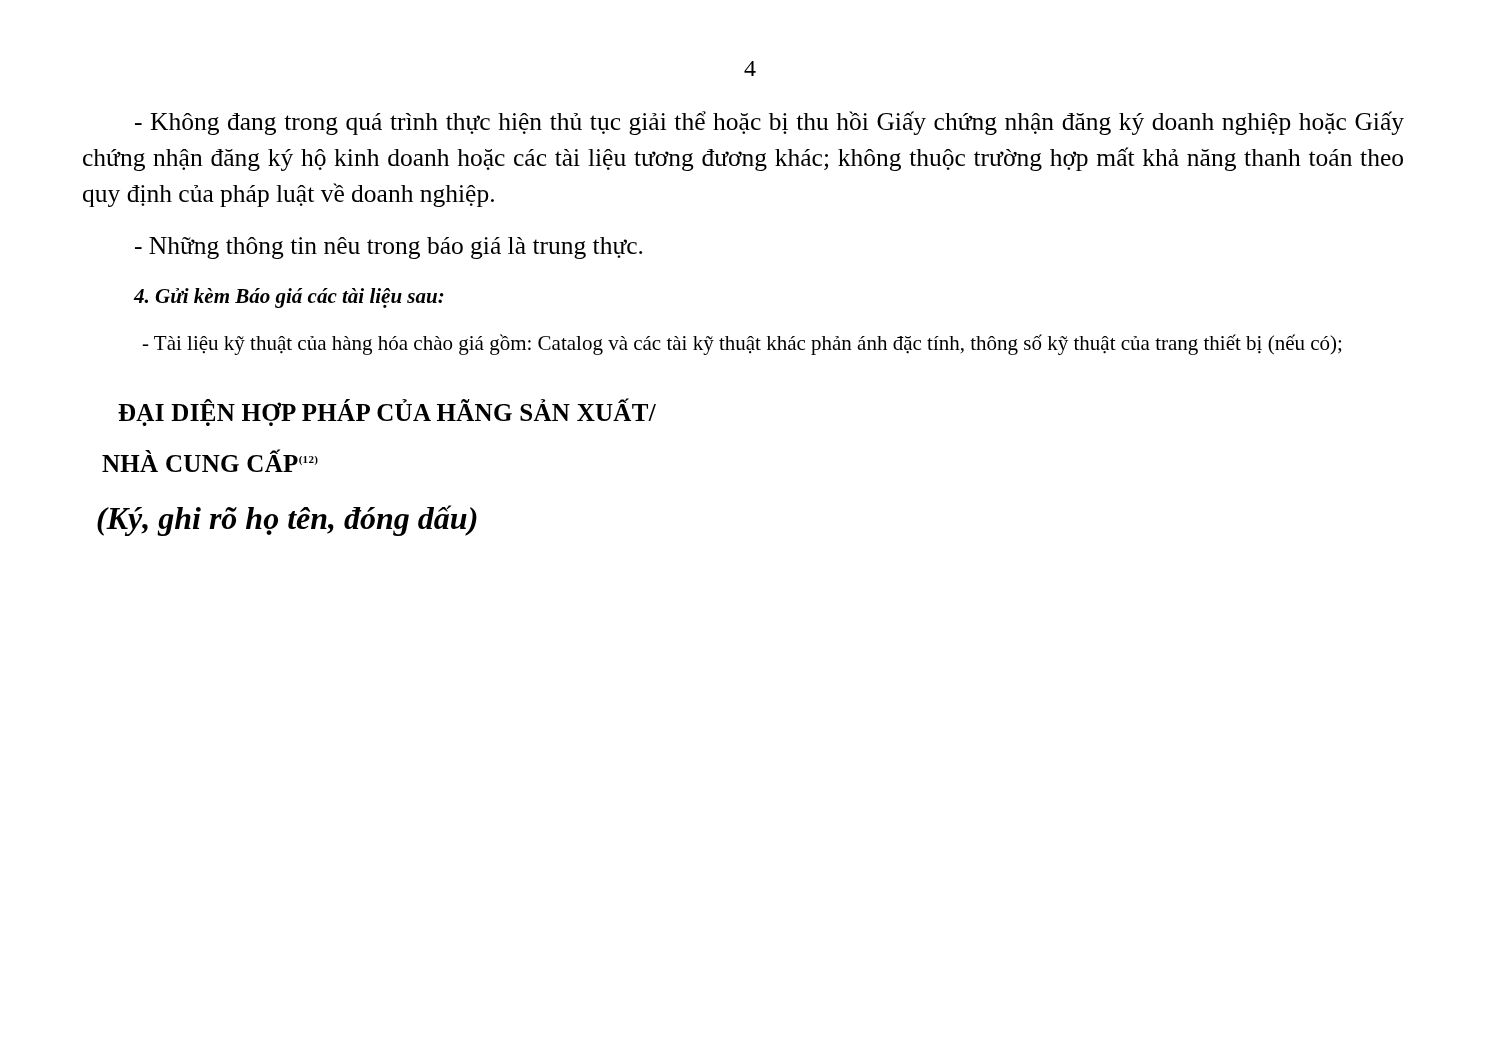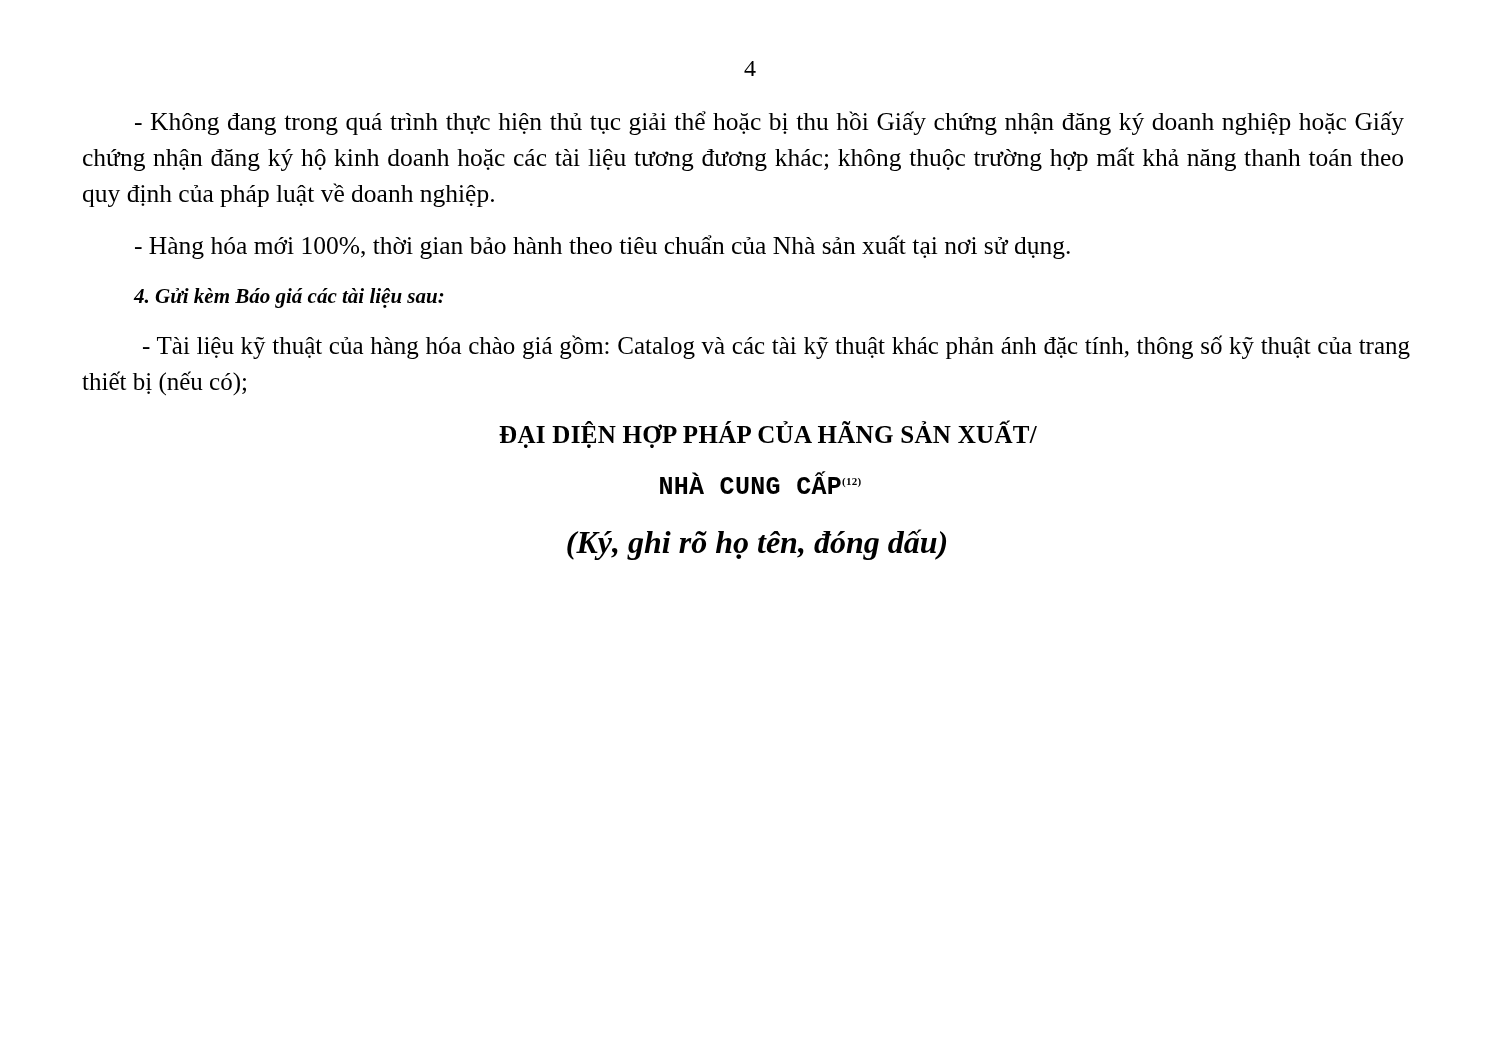--- a/index.html
+++ b/index.html
@@ -45,28 +45,28 @@
   p.heading {
     margin: 18px 0 16px 0;
     font-size: 21px;
     line-height: 1.42;
     font-weight: bold;
     font-style: italic;
     text-indent: 52px;
   }
   p.attach {
     margin: 0 8px 18px 0;
-    font-size: 25px;
+    font-size: 21px;
     line-height: 1.45;
     text-align: justify;
     text-indent: 60px;
   }
   .signature {
-    margin-top: 22px;
-    text-align: center;
+    margin-top: 42px;
+    text-align: left;
   }
   .signature .sig-line1,
   .signature .sig-line2 {
     font-weight: bold;
     font-size: 25px;
     letter-spacing: 0.3px;
     line-height: 1.0;
   }
   .signature .sig-line1 {
     margin-bottom: 26px;
@@ -79,33 +79,33 @@
   .signature .sig-line2 sup {
     font-size: 11px;
     vertical-align: super;
   }
   .signature .sig-note {
     font-weight: bold;
     font-style: italic;
     font-size: 32px;
     padding-left: 14px;
   }
-  .sig-line2-wrap { display: inline-block; font-family: Liberation Mono, monospace; }
+  .sig-line2-wrap { display: inline-block; }
 </style>
 </head>
 <body>
 
 <div class="page">
 
   <div class="page-number">4</div>
 
   <div class="content">
 
     <p class="para">- Không đang trong quá trình thực hiện thủ tục giải thể hoặc bị thu hồi Giấy chứng nhận đăng ký doanh nghiệp hoặc Giấy chứng nhận đăng ký hộ kinh doanh hoặc các tài liệu tương đương khác; không thuộc trường hợp mất khả năng thanh toán theo quy định của pháp luật về doanh nghiệp.</p>
-    <p class="para last-of-group">- Hàng hóa mới 100%, thời gian bảo hành theo tiêu chuẩn của Nhà sản xuất tại nơi sử dụng.</p>
+    <p class="para">- Những thông tin nêu trong báo giá là trung thực.</p>
 
     <p class="heading">4. Gửi kèm Báo giá các tài liệu sau:</p>
 
     <p class="attach">- Tài liệu kỹ thuật của hàng hóa chào giá gồm: Catalog và các tài kỹ thuật khác phản ánh đặc tính, thông số kỹ thuật của trang thiết bị (nếu có);</p>
 
     <div class="signature">
       <div class="sig-line1">ĐẠI DIỆN HỢP PHÁP CỦA HÃNG SẢN XUẤT/</div>
       <div class="sig-line2"><span class="sig-line2-wrap">NHÀ CUNG CẤP</span><sup>(12)</sup></div>
       <div class="sig-note">(Ký, ghi rõ họ tên, đóng dấu)</div>
     </div>

